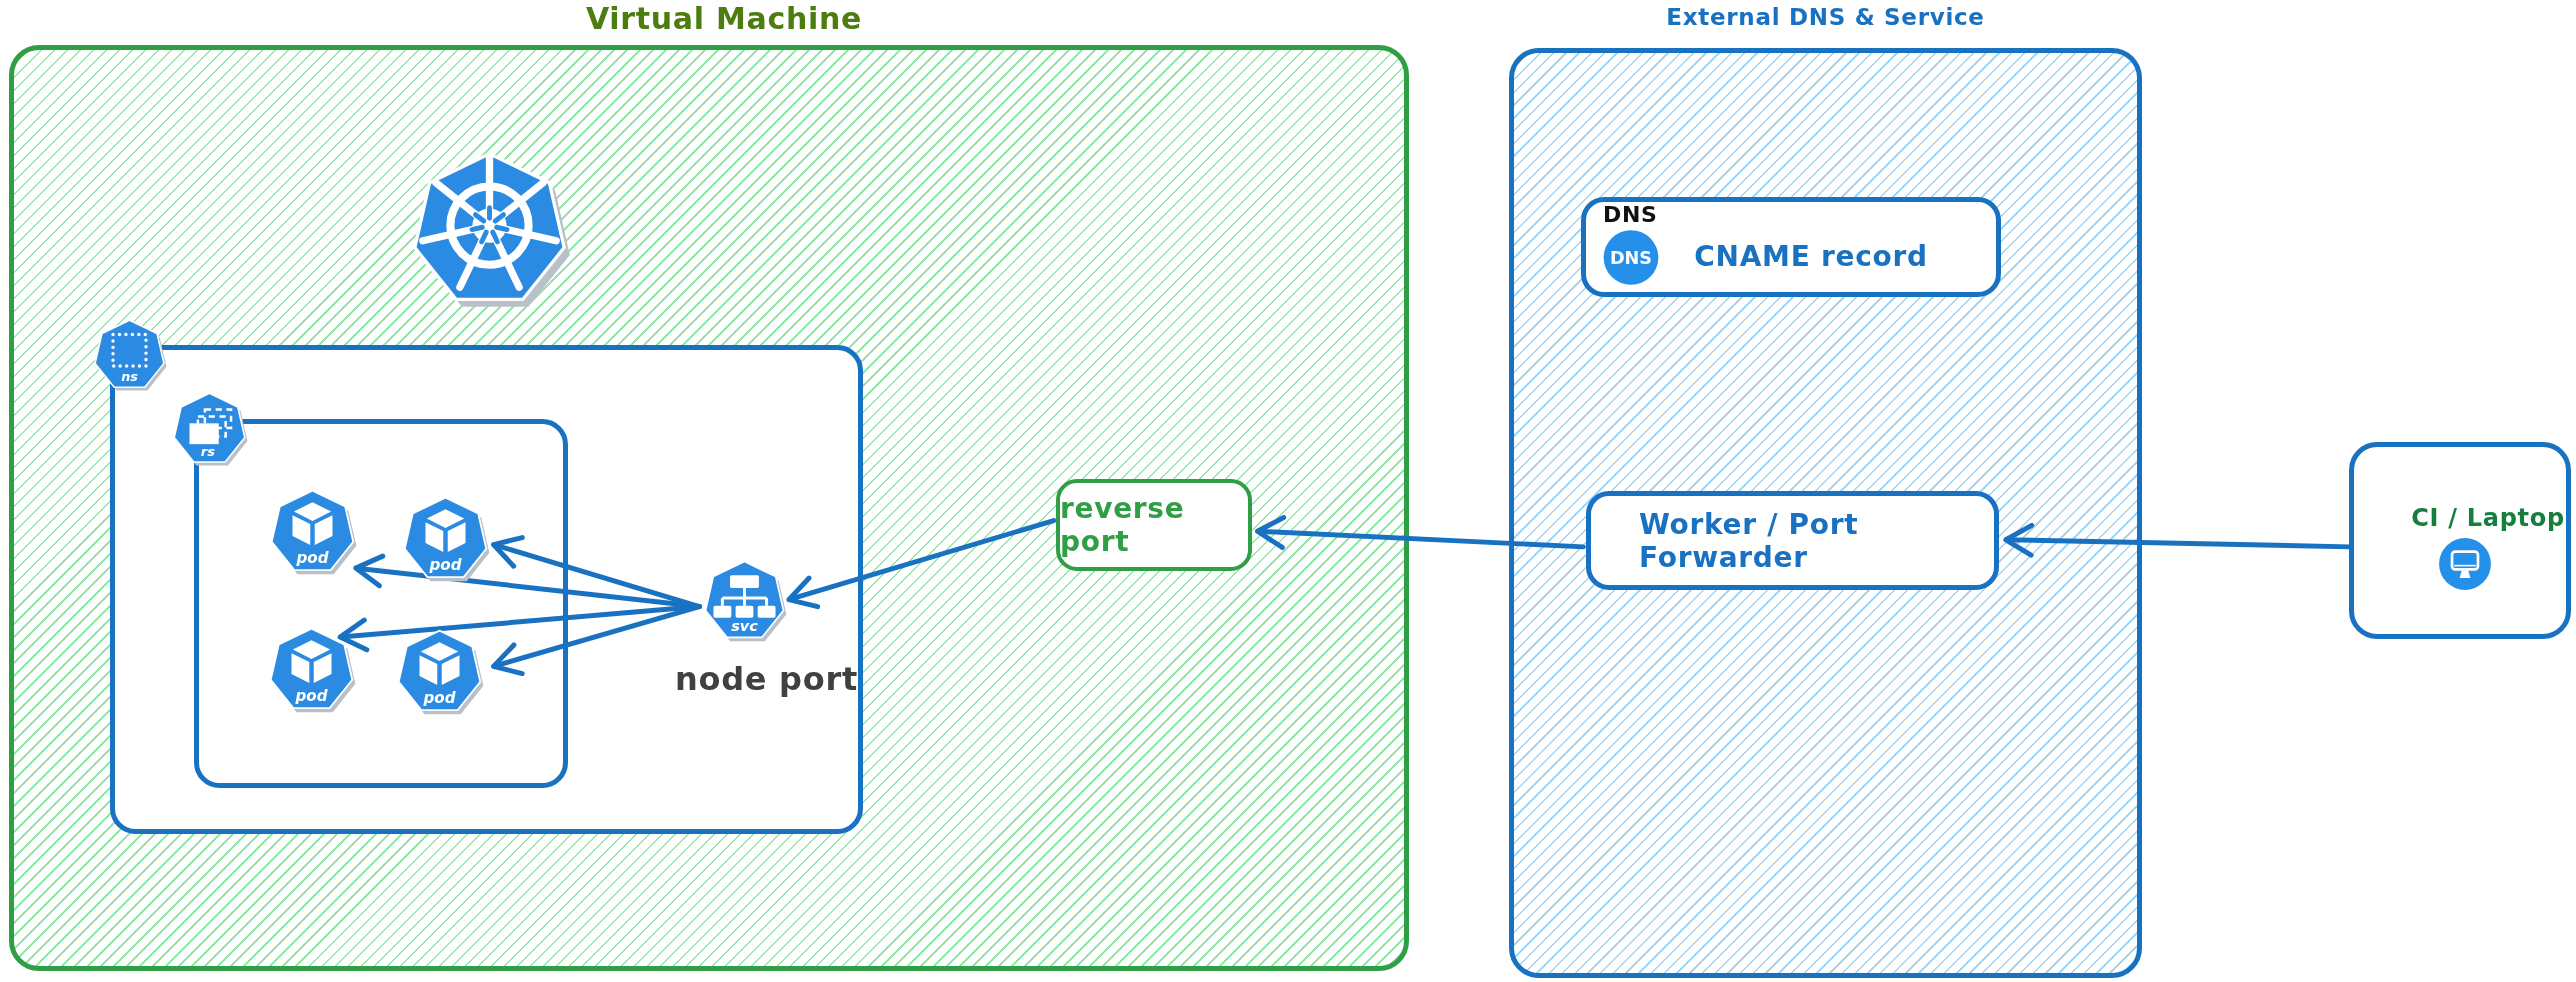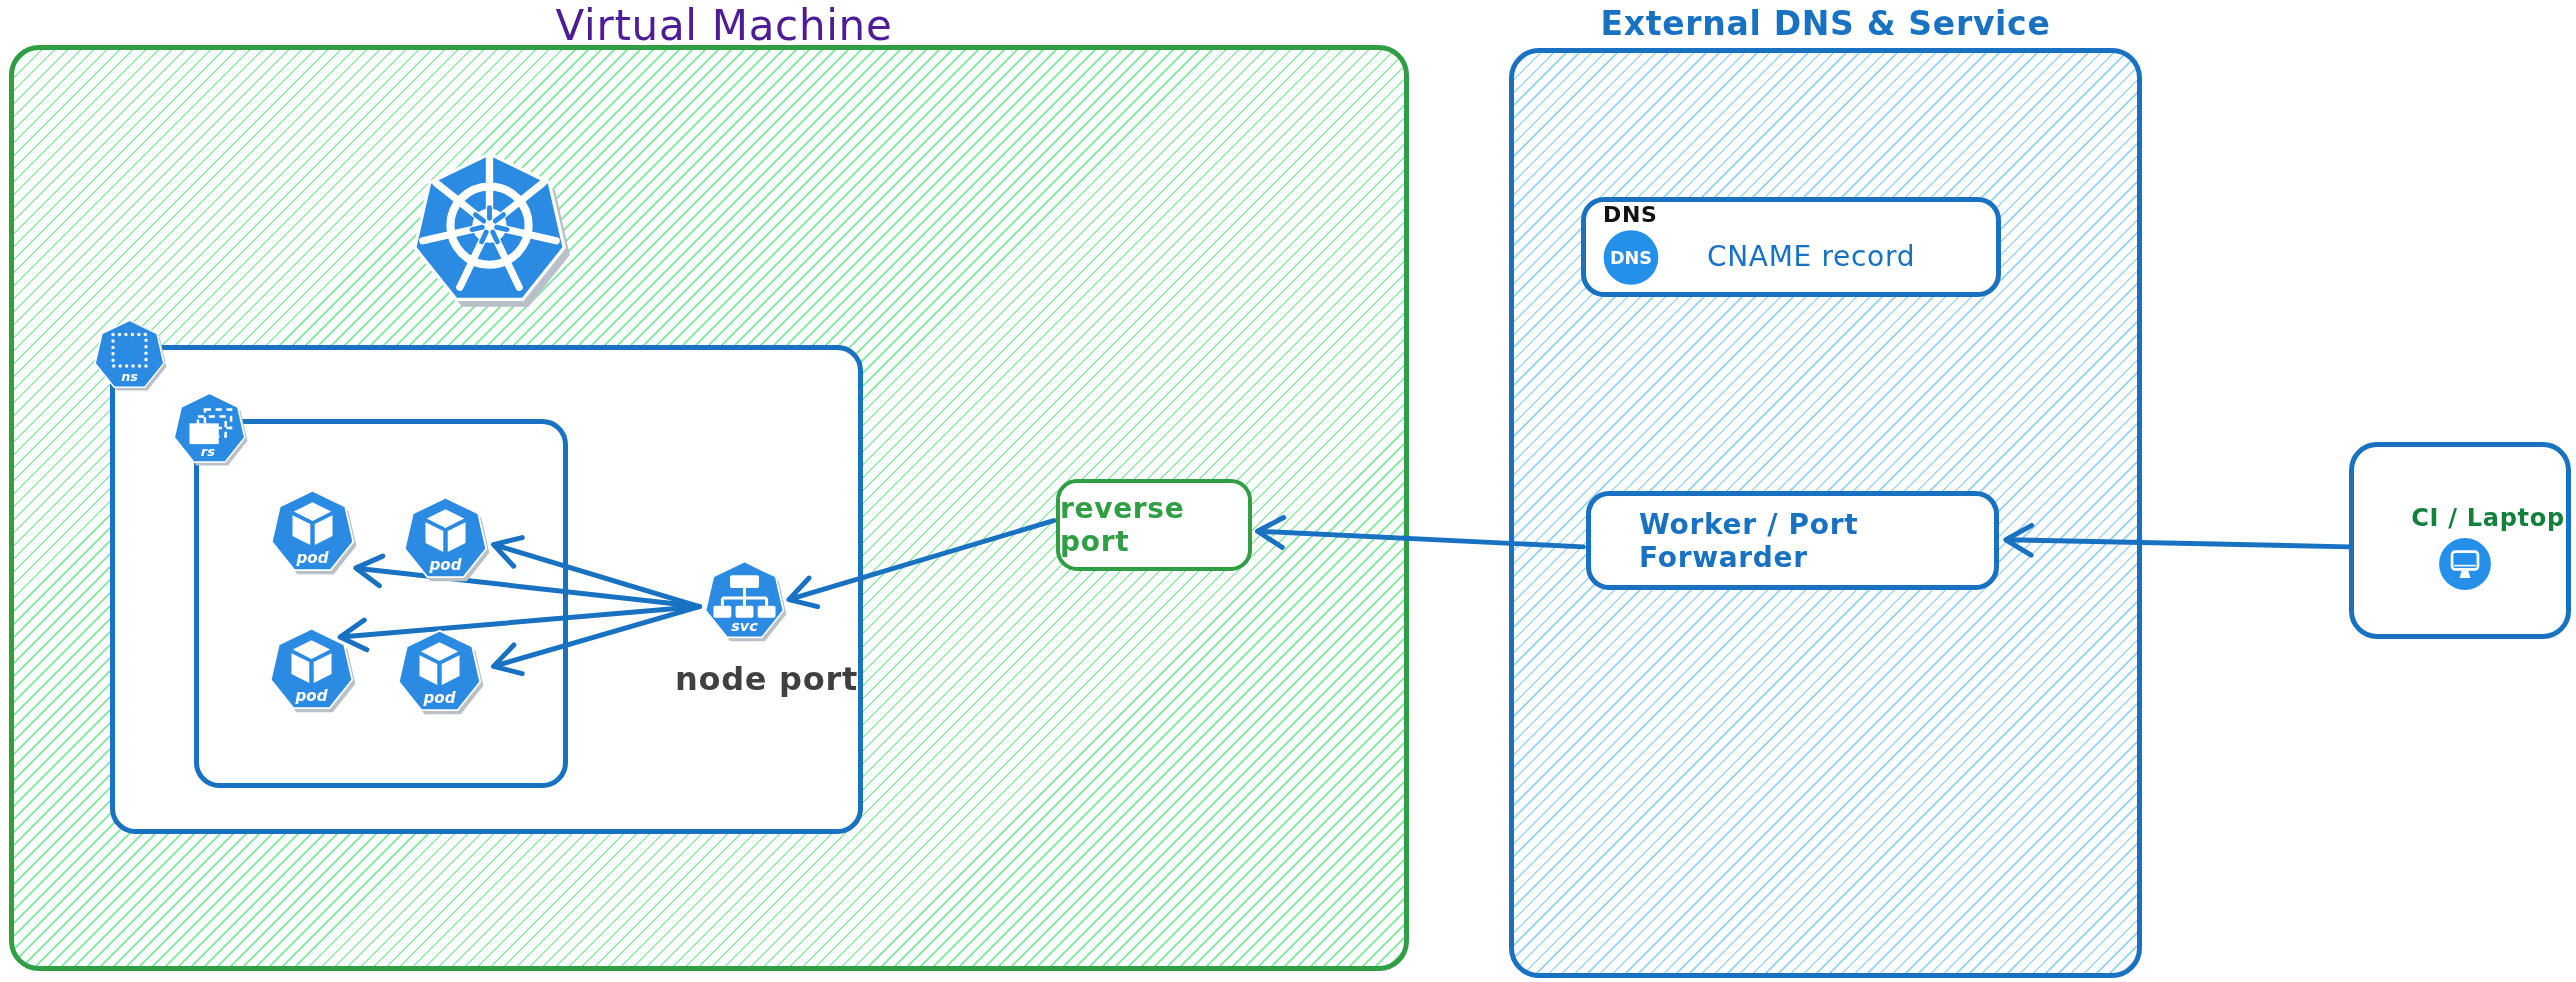--- a/index.html
+++ b/index.html
@@ -22,27 +22,27 @@
   .ns-box{left:110px;top:345px;width:753px;height:489px;border:5px solid #1971c2;border-radius:25.6px;}
   .rs-box{left:194px;top:419px;width:374px;height:369px;border:5px solid #1971c2;border-radius:25.6px;}
   .rp-box{left:1056px;top:479px;width:196px;height:92px;border:4.3px solid #2f9e44;border-radius:21px;
           display:flex;align-items:center;justify-content:center;}
   .dns-box{left:1581px;top:197px;width:420px;height:100px;border:5px solid #1971c2;border-radius:23px;}
   .worker-box{left:1586px;top:491px;width:413px;height:99px;border:5px solid #1971c2;border-radius:23px;
           display:flex;align-items:center;justify-content:center;}
   .ci-box{left:2349px;top:442px;width:222px;height:197px;border:5px solid #1971c2;border-radius:28px;}
   
   .hand{letter-spacing:0.7px;}
-  .vm-title{left:369px;top:1.4px;width:710px;text-align:center;font-size:42px;font-weight:normal;color:#4c1d95;}
-  .ext-title{left:1509px;top:4.3px;width:633px;text-align:center;font-size:33px;font-weight:bold;color:#1971c2;}
+  .vm-title{left:369px;top:1.4px;width:710px;text-align:center;font-size:30px;font-weight:bold;color:#4d7c0f;}
+  .ext-title{left:1509px;top:4.3px;width:633px;text-align:center;font-size:23px;font-weight:bold;color:#1971c2;}
   .rp-label{font-size:28px;color:#2f9e44;font-weight:bold;}
   .worker-label{font-size:28px;color:#1971c2;font-weight:bold;margin-left:48px;}
   .nodeport-label{left:660px;top:660px;width:213px;text-align:center;font-size:32px;color:#404040;font-weight:bold;}
   .dns-tag{left:1603px;top:202px;font-size:22px;color:#111111;font-weight:bold;}
-  .cname-label{left:1669px;top:240px;width:284px;text-align:center;font-size:28px;color:#1971c2;font-weight:normal;}
+  .cname-label{left:1669px;top:240px;width:284px;text-align:center;font-size:28px;color:#1971c2;font-weight:bold;}
   .ci-label{left:2349px;top:504px;width:222px;text-align:center;font-size:24px;color:#15803d;font-weight:bold;margin-left:28px;}
   svg text{font-family:"DejaVu Sans", sans-serif;}
   .icon-label{font-size:17px;font-style:italic;font-weight:bold;fill:#ffffff;text-anchor:middle;}
 </style>
 </head>
 <body>
 
 <div id="canvas">
 
   <div class="abs vm-box"></div>

